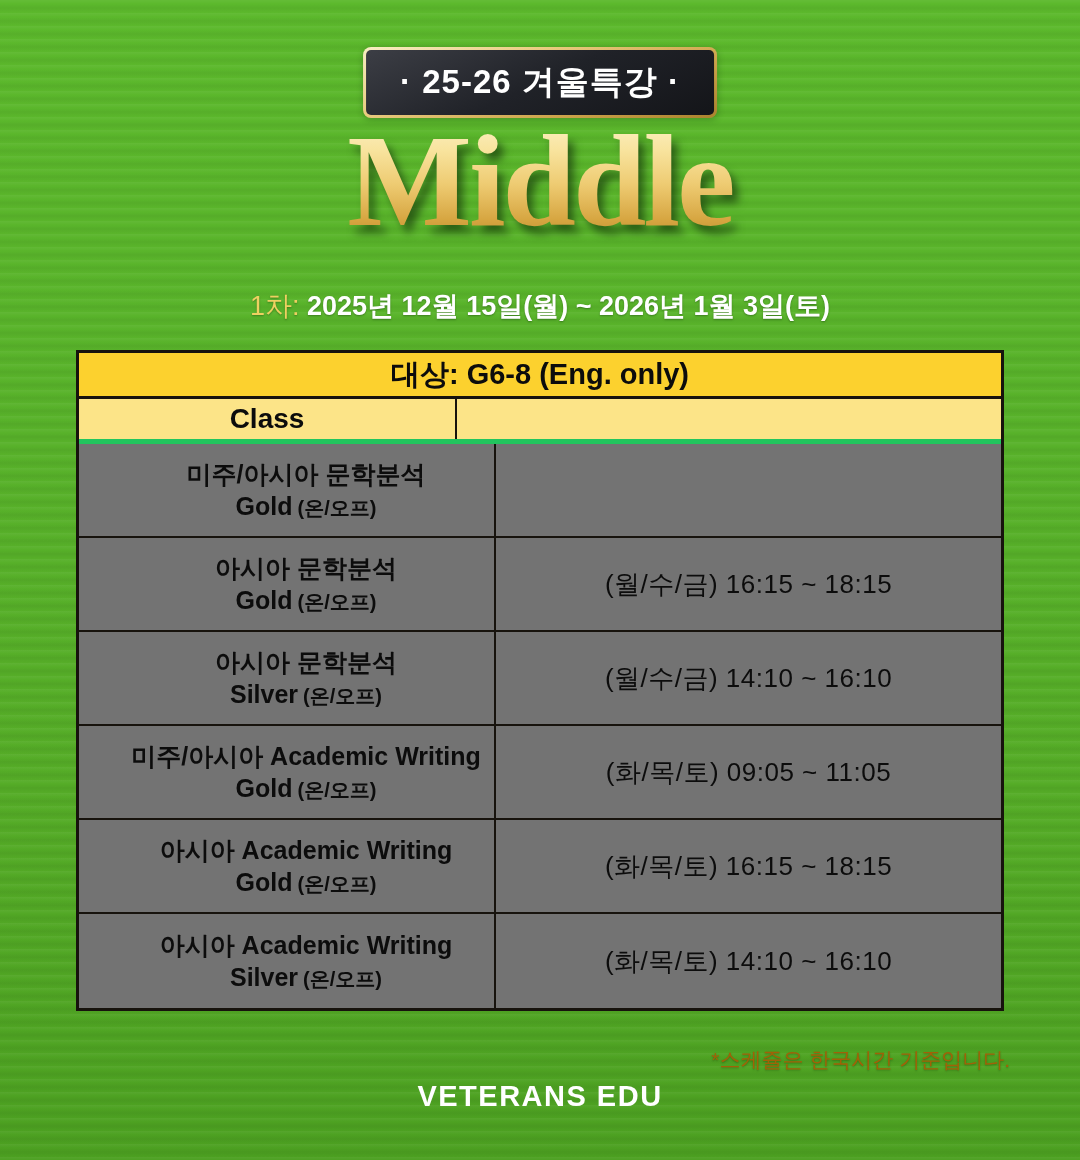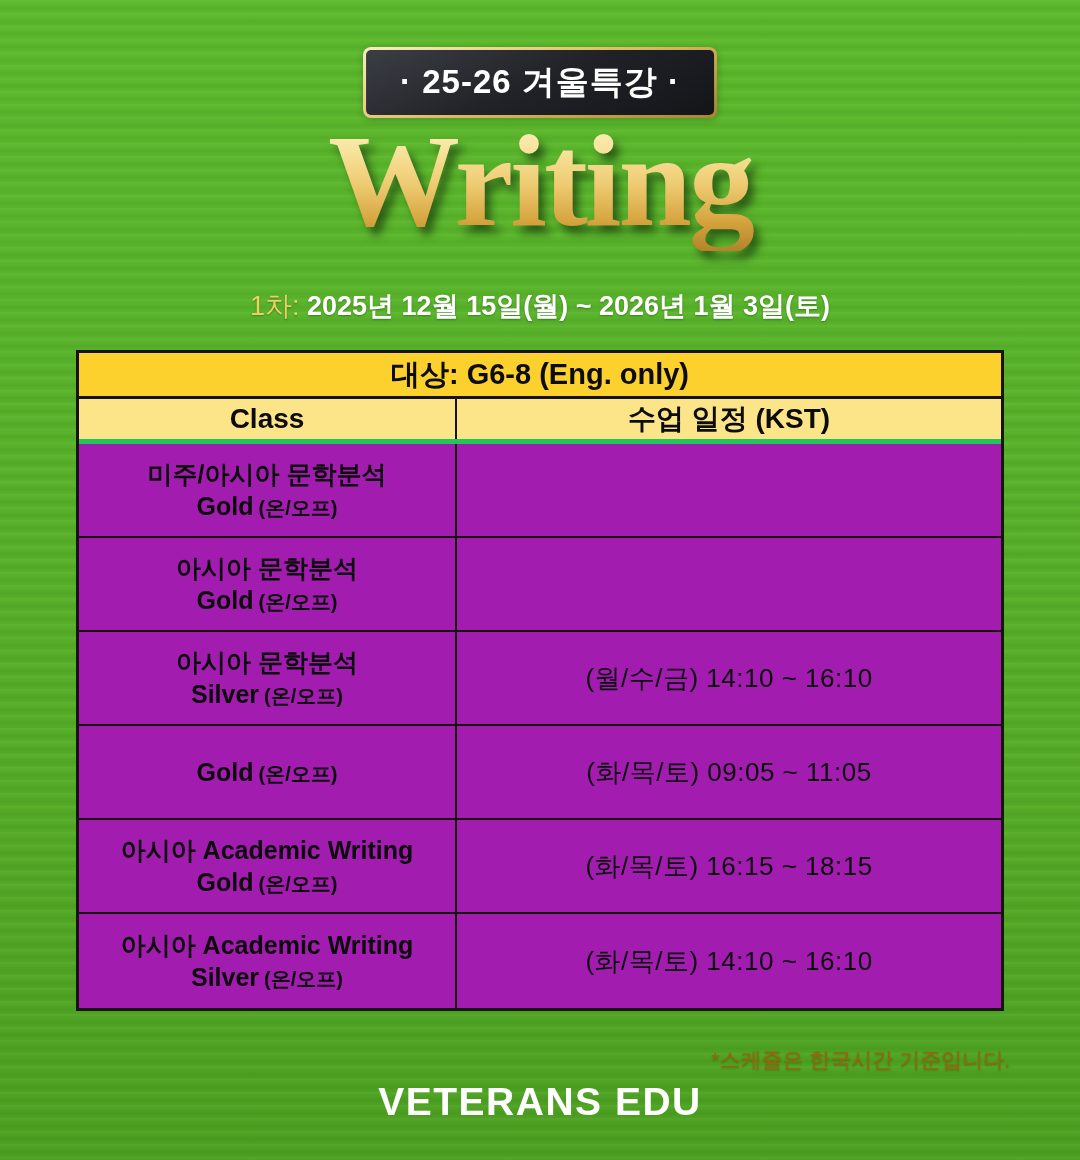--- a/index.html
+++ b/index.html
@@ -72,21 +72,21 @@
   .target-row {
     background: #fcd12e;
     height: 46px;
     border-bottom: 3px solid #17130d;
   }
   .head-row {
     background: #fce488;
     height: 45px;
     border-bottom: 5px solid #22c55e;
   }
-  .body-row { height: 94px; border-bottom: 2px solid #17130d; background: #a21caf; }
+  .body-row { height: 94px; border-bottom: 2px solid #17130d; background: #737373; padding-left: 39px; }
   .body-row:last-child { border-bottom: none; }
   .cell {
     display: flex; flex-direction: column;
     align-items: center; justify-content: center;
     text-align: center; color: #0c0c0c;
   }
   .cell-left { border-right: 2px solid #17130d; }
   .target-row .cell { font-size: 29px; font-weight: 700; }
   .head-row .cell { font-size: 28px; font-weight: 700; }
   .class-line1 { font-size: 25px; font-weight: 700; line-height: 1.3; }
@@ -96,76 +96,77 @@
 
   
   .schedule-note {
     position: absolute; top: 1046px; right: 70px;
     font-size: 21px; font-weight: 400; color: #a16207;
     text-shadow: 0 1px 2px rgba(0,30,0,0.3);
   }
   .brand {
     position: absolute; top: 1080px; left: 0; width: 100%;
     text-align: center;
-    font-size: 39px; font-weight: 800; letter-spacing: 1.5px;
+    font-size: 29px; font-weight: 800; letter-spacing: 1.5px;
     color: #ffffff;
   }
 </style>
 </head>
 <body>
 
 <div class="poster">
 
   <div class="badge-wrap">
     <div class="badge">
       <span class="badge-label">· 25-26 겨울특강 ·</span>
     </div>
   </div>
 
-  <div class="title">Writing</div>
+  <div class="title">Middle</div>
 
   <div class="session-line">
     <span class="session-prefix">1차:</span><span> 2025년 12월 15일(월) ~ 2026년 1월 3일(토)</span>
   </div>
 
   <div class="schedule-table">
 
     <div class="t-row single target-row">
       <div class="cell">대상: G6-8 (Eng. only)</div>
     </div>
 
     <div class="t-row head-row">
       <div class="cell cell-left">Class</div>
-      <div class="cell">수업 일정 (KST)</div>
     </div>
 
     <div class="t-row body-row">
       <div class="cell cell-left">
         <div class="class-line1">미주/아시아 문학분석</div>
         <div class="class-line2"><span>Gold</span><span class="class-mode">(온/오프)</span></div>
       </div>
     </div>
 
     <div class="t-row body-row">
       <div class="cell cell-left">
         <div class="class-line1">아시아 문학분석</div>
         <div class="class-line2"><span>Gold</span><span class="class-mode">(온/오프)</span></div>
       </div>
+      <div class="cell sched-cell">(월/수/금) 16:15 ~ 18:15</div>
     </div>
 
     <div class="t-row body-row">
       <div class="cell cell-left">
         <div class="class-line1">아시아 문학분석</div>
         <div class="class-line2"><span>Silver</span><span class="class-mode">(온/오프)</span></div>
       </div>
       <div class="cell sched-cell">(월/수/금) 14:10 ~ 16:10</div>
     </div>
 
     <div class="t-row body-row">
       <div class="cell cell-left">
+        <div class="class-line1">미주/아시아 Academic Writing</div>
         <div class="class-line2"><span>Gold</span><span class="class-mode">(온/오프)</span></div>
       </div>
       <div class="cell sched-cell">(화/목/토) 09:05 ~ 11:05</div>
     </div>
 
     <div class="t-row body-row">
       <div class="cell cell-left">
         <div class="class-line1">아시아 Academic Writing</div>
         <div class="class-line2"><span>Gold</span><span class="class-mode">(온/오프)</span></div>
       </div>

